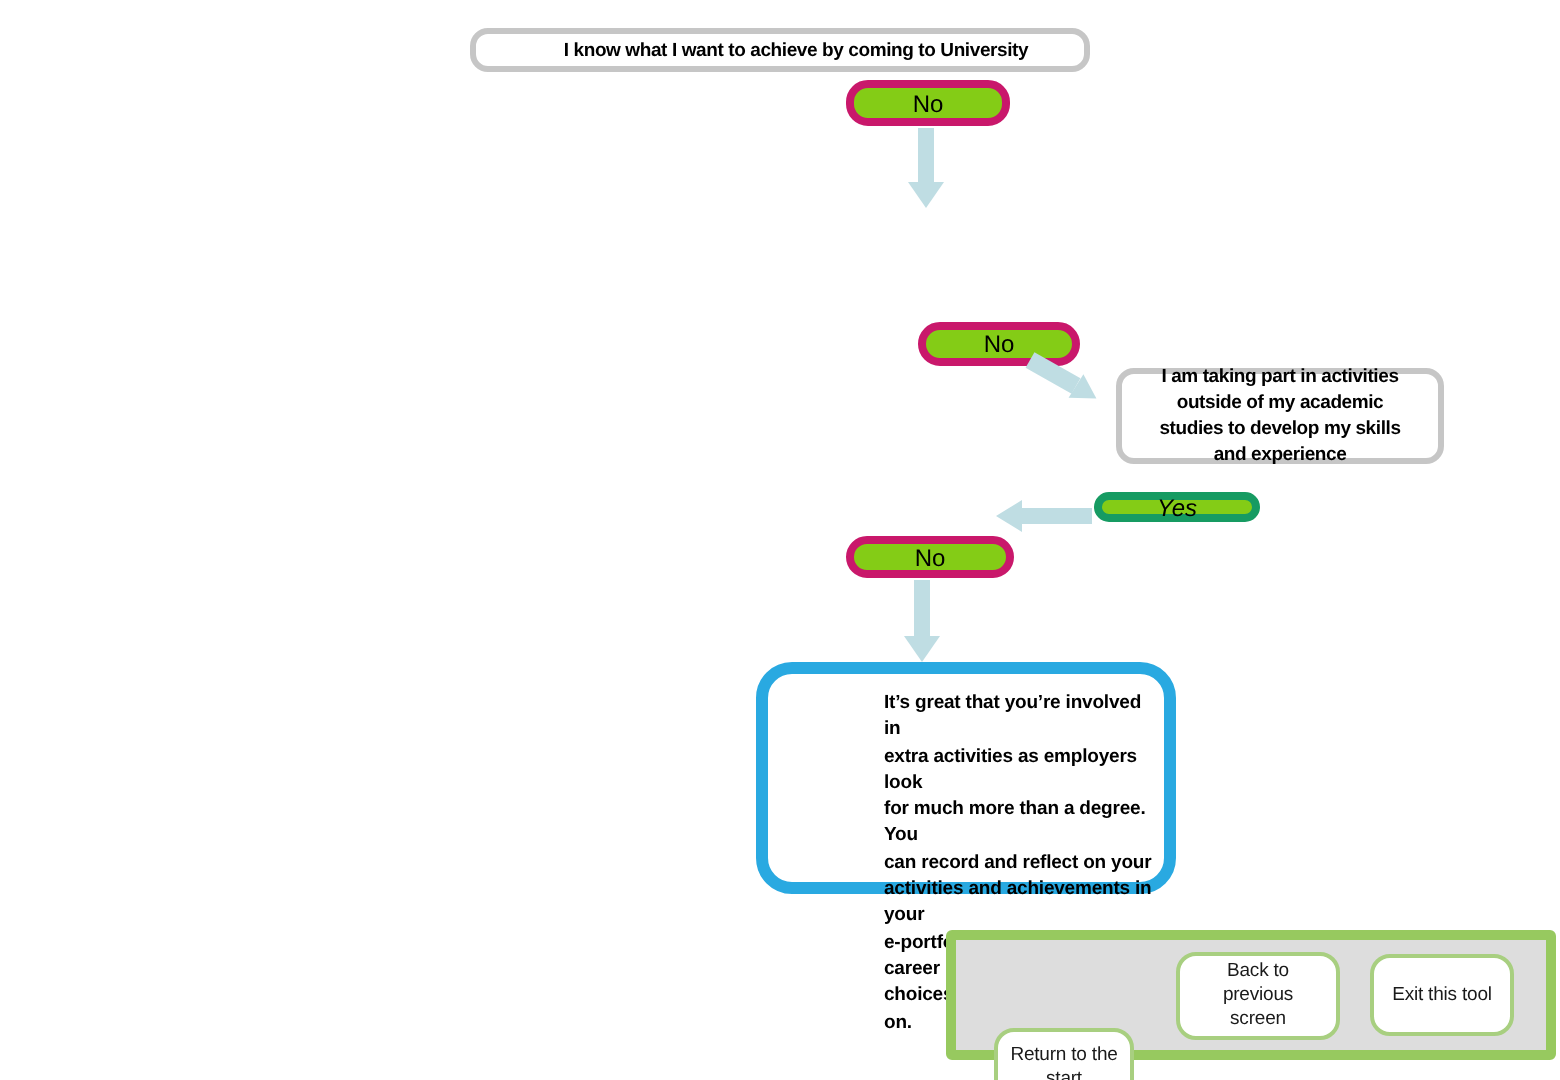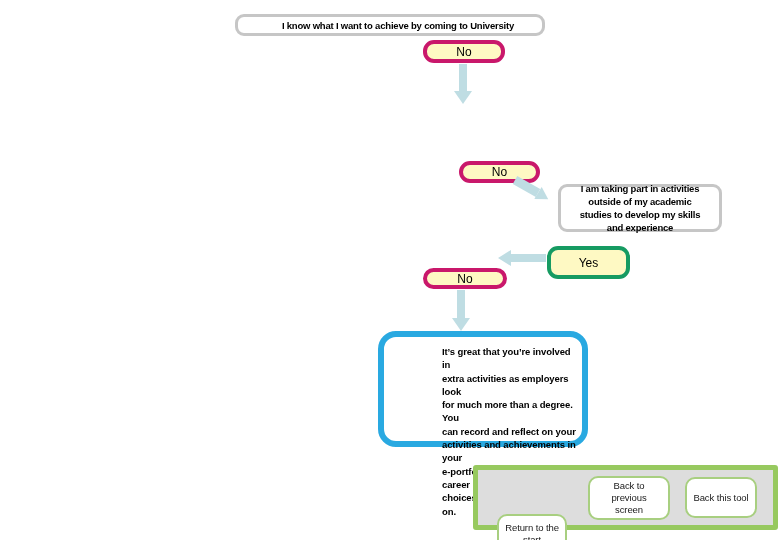--- a/index.html
+++ b/index.html
@@ -10,21 +10,21 @@
   .abs{position:absolute;box-sizing:border-box;}
   
   .stmt{
     background:#ffffff;border:3px solid #C6C6C6;border-radius:9px;
     font-weight:bold;font-size:9.5px;line-height:13px;letter-spacing:-0.2px;
     text-align:center;white-space:pre-line;
     display:flex;align-items:center;justify-content:center;padding:1px;
   }
   
   .btn-pill{
-    background:#fef9c3;border-radius:11px;
+    background:#84cc16;border-radius:11px;
     display:flex;align-items:center;justify-content:center;
     font-size:12px;line-height:12px;cursor:pointer;
   }
   .btn-no{border:4px solid #C9186B;}
   .btn-yes{border:4px solid #169B62;}
   
   .result{
     background:#ffffff;border:6px solid #29A9E1;border-radius:18px;
   }
   .result-text{
@@ -66,21 +66,21 @@
   <svg class="abs" style="left:510px;top:176px;" width="50" height="32">
     <line class="arrow-line" x1="5" y1="4" x2="28" y2="17"></line>
     <polygon class="arrow" points="24.3,22.9 31.7,11.1 38.2,23.3"></polygon>
   </svg>
 
   <div class="abs stmt" style="left:558px;top:184px;width:164px;height:48px;">I am taking part in activities
 outside of my academic
 studies to develop my skills
 and experience</div>
 
-  <div class="abs btn-pill btn-yes" style="left:547px;top:246px;width:83px;height:33px;">Yes</div>
+  <div class="abs btn-pill btn-yes" style="left:547px;top:246px;width:83px;height:15px;font-style:italic;">Yes</div>
 
   <svg class="abs" style="left:498px;top:250px;" width="48" height="16">
     <rect class="arrow" x="13" y="4" width="35" height="8"></rect>
     <polygon class="arrow" points="13,0 13,16 0,8"></polygon>
   </svg>
 
 
   <div class="abs btn-pill btn-no" style="left:423px;top:268px;width:84px;height:21px;">No</div>
 
   <svg class="abs" style="left:451px;top:290px;" width="20" height="41">
@@ -97,16 +97,16 @@
 e-portfolio to help you with career
 choices and applications later on.</div>
   </div>
 
   <div class="abs panel" style="left:473px;top:465px;width:305px;height:65px;">
     <div class="panel-btn" style="left:19px;top:8px;width:70px;height:40px;margin-top:36px;">Return to the
 start</div>
     <div class="panel-btn" style="left:110px;top:6px;width:82px;height:44px;">Back to
 previous
 screen</div>
-    <div class="panel-btn" style="left:207px;top:7px;width:72px;height:41px;">Back this tool</div>
+    <div class="panel-btn" style="left:207px;top:7px;width:72px;height:41px;">Exit this tool</div>
   </div>
 
 </div>
 
 </body></html>

